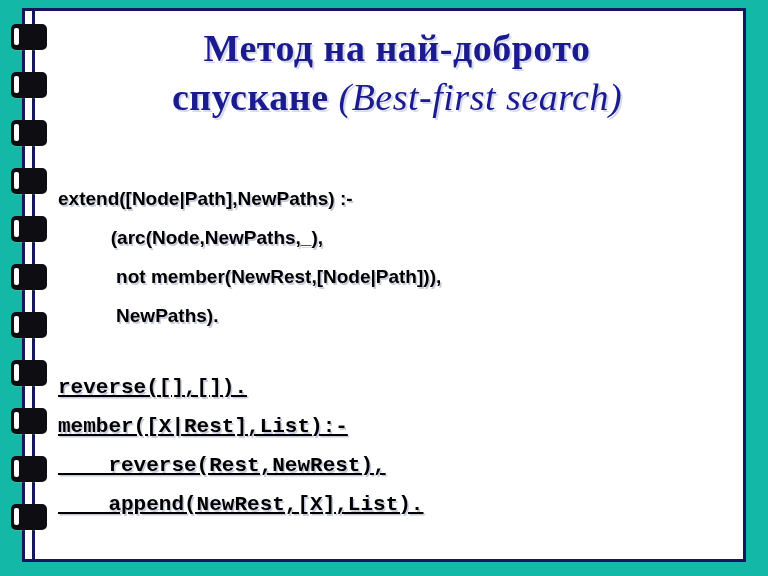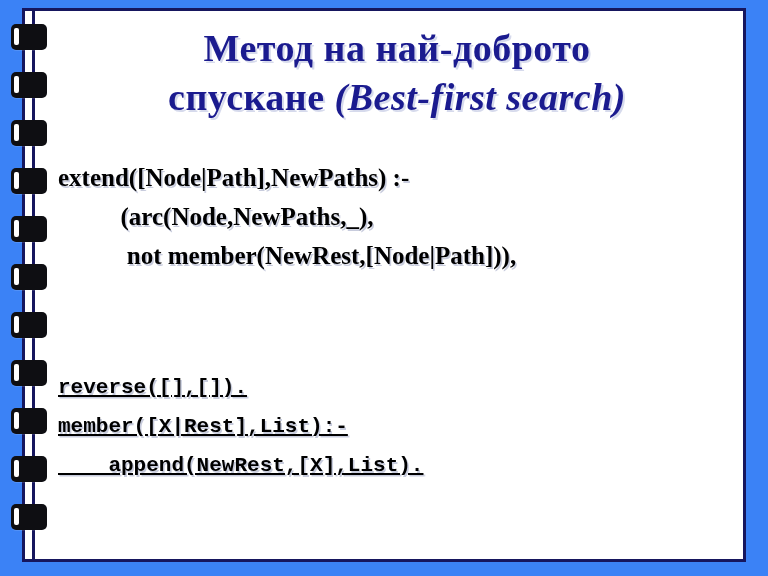--- a/index.html
+++ b/index.html
@@ -12,21 +12,21 @@
     overflow: hidden;
     background: #4a569d;
     font-family: "Liberation Serif", serif;
   }
 
   
   #slide {
     position: relative;
     width: 768px;
     height: 576px;
-    background: #3b82f6;
+    background: #14b8a6;
     box-sizing: border-box;
   }
 
   
   .page {
     position: absolute;
     left: 22px;
     top: 8px;
     right: 22px;
     bottom: 14px;
@@ -87,31 +87,31 @@
     font-family: "Liberation Serif", serif;
     font-weight: bold;
     font-size: 38px;
     line-height: 49px;
     letter-spacing: 0.5px;
     text-shadow: 2px 2px 0 rgba(200,205,230,0.75);
     white-space: nowrap;
   }
   .title-en {
     font-style: italic;
-    font-weight: bold;
+    font-weight: normal;
   }
 
   
   .code-block {
     position: absolute;
     left: 58px;
-    top: 158px;
+    top: 179px;
     right: 34px;
-    font-family: Liberation Serif, serif;
-    font-size: 25px;
+    font-family: Liberation Sans, sans-serif;
+    font-size: 19px;
     font-weight: bold;
     color: #000000;
     line-height: 39px;
     white-space: pre;
     letter-spacing: 0px;
   }
   .code-line {
     white-space: pre;
     text-shadow: 1.5px 1.5px 0 rgba(190,195,215,0.85);
   }
@@ -152,16 +152,16 @@
         <div class="ring" style="top: 456px;"></div>
         <div class="ring" style="top: 504px;"></div>
       </div>
   </div>
 
   <div class="title-block">
     <div class="title-line">Метод на най-доброто</div>
     <div class="title-line"><span>спускане </span><span class="title-en">(Best-first search)</span></div>
   </div>
 
-  <div class="code-block" id="code-block-1"><div class="code-line">extend([Node|Path],NewPaths) :-</div><div class="code-line">          (arc(Node,NewPaths,_),</div><div class="code-line">           not member(NewRest,[Node|Path])),</div></div>
-  <div class="code-block-2" id="code-block-2"><div class="code-line">reverse([],[]).</div><div class="code-line">member([X|Rest],List):-</div><div class="code-line">    append(NewRest,[X],List).</div></div>
+  <div class="code-block" id="code-block-1"><div class="code-line">extend([Node|Path],NewPaths) :-</div><div class="code-line">          (arc(Node,NewPaths,_),</div><div class="code-line">           not member(NewRest,[Node|Path])),</div><div class="code-line">           NewPaths).</div></div>
+  <div class="code-block-2" id="code-block-2"><div class="code-line">reverse([],[]).</div><div class="code-line">member([X|Rest],List):-</div><div class="code-line">    reverse(Rest,NewRest),</div><div class="code-line">    append(NewRest,[X],List).</div></div>
 
 </div>
 
 </body></html>

